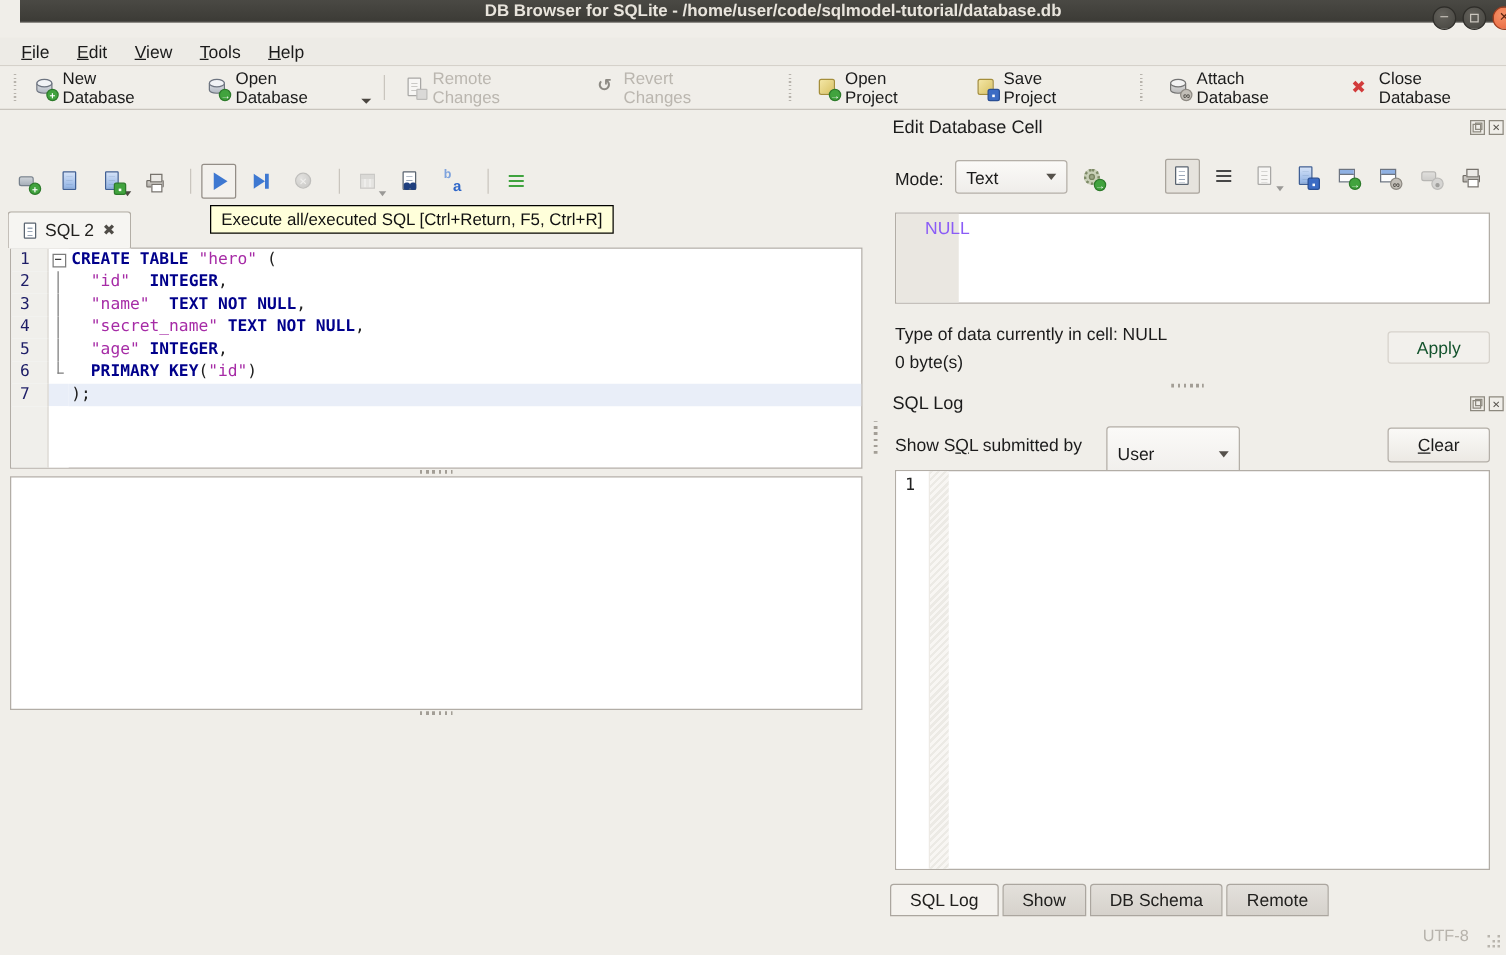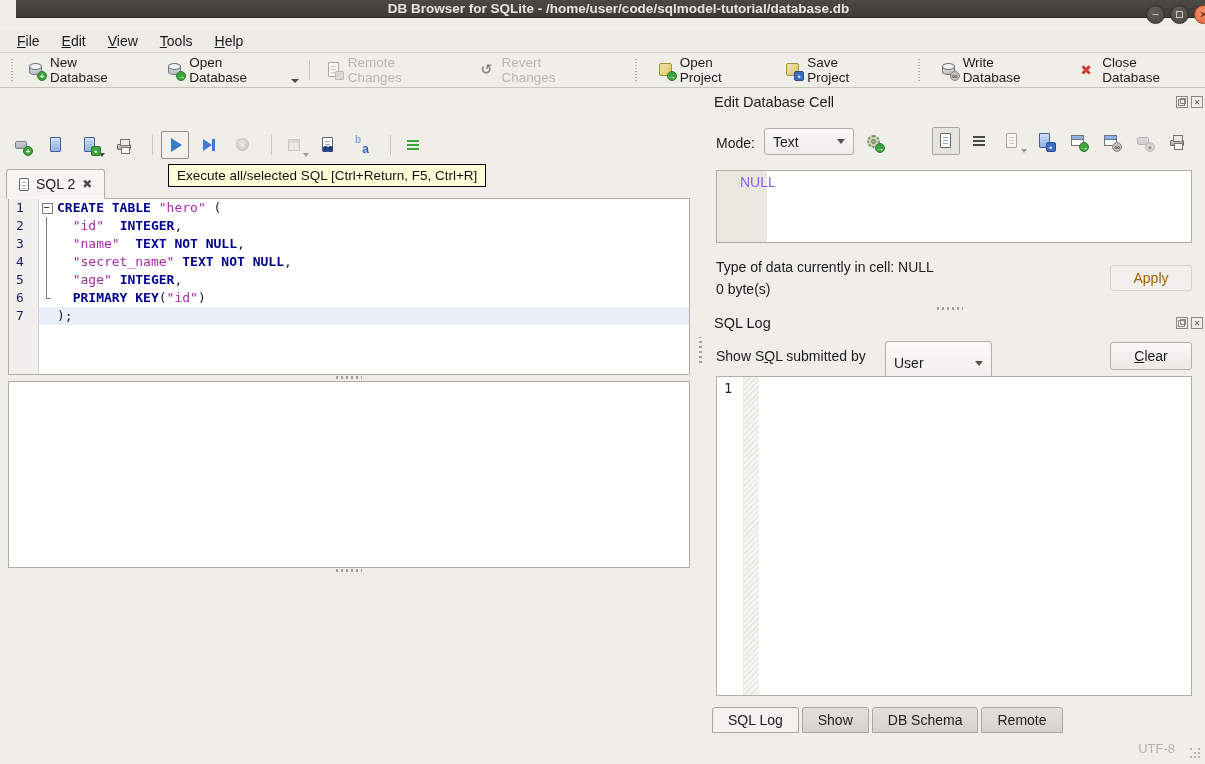--- a/index.html
+++ b/index.html
@@ -145,21 +145,21 @@
   .dkf::before{content:"";position:absolute;left:1px;bottom:1px;width:5px;height:5px;border:1px solid #8d897f;background:#F0EEE9}
   .dkf::after{content:"";position:absolute;right:1px;top:1px;width:4px;height:4px;border:1px solid #8d897f}
   .dkx{width:12px;height:12px;border:1px solid #8d897f;background:#F0EEE9;color:#55524c;
     font:bold 8px/11px "DejaVu Sans",sans-serif;text-align:center}
   .lbl{position:absolute;font-size:14px;color:#1b1b1b}
   .combo{position:absolute;display:flex;align-items:center;background:linear-gradient(#FBFAF8,#EFEDEA);
     border:1px solid #B4AFA8;border-radius:3px;padding:0 8px;font-size:14px;color:#1b1b1b}
   .combo .arr{margin-left:auto;width:0;height:0;border-left:4px solid transparent;border-right:4px solid transparent;border-top:5px solid #55514b}
   .btn{position:absolute;display:flex;align-items:center;justify-content:center;
     background:linear-gradient(#FAF9F7,#ECE9E4);border:1px solid #B4AFA8;border-radius:3px;font-size:14px;color:#1b1b1b}
-  .btn.disabled{background:#F2F0EC;border-color:#D6D2CB;color:#a16207}
+  .btn.disabled{background:#F2F0EC;border-color:#D6D2CB;color:#14532d}
   .cellbtn{position:absolute;width:28px;height:28px;display:flex;align-items:center;justify-content:center}
   .cellbtn.pressed{border:1px solid #A9A49C;background:#E6E3DD;border-radius:2px}
   .cell-strip{position:absolute;left:0;top:0;bottom:0;width:50px;background:#EAE7E1}
   .cell-null{position:absolute;left:23px;top:3px;font-size:14px;color:#8b5cf6}
   .hatch{position:absolute;top:0;bottom:0;width:15px;left:27px;
     background:repeating-linear-gradient(135deg,#ECEAE5 0 2px,#F8F6F3 2px 4px)}
   .lognum{position:absolute;left:7px;top:3px;font:13.5px "DejaVu Sans Mono",monospace;color:#222}
 
   .btabs{position:absolute;display:flex;align-items:flex-end}
   .btab{height:26px;display:flex;align-items:center;padding:0 15px;font-size:14px;color:#21201e;
@@ -244,21 +244,21 @@
       <span>Save Project</span>
     </span>
     <span style="width:22px"></span>
     <span class="handle"></span>
     <span style="width:6px"></span>
     <span class="tb-btn">
       <span class="icn">
           <span class="i-db" style="filter:grayscale(1)"></span>
           <span class="bdg gray">∞</span>
         </span>
-      <span>Write Database</span>
+      <span>Attach Database</span>
     </span>
     <span style="width:10px"></span>
     <span class="tb-btn">
       <span class="icn"><span class="i-xred"></span></span>
       <span>Close Database</span>
     </span>
   </div>
 
 
   <div class="sqltb">
@@ -319,21 +319,21 @@
       <span class="icn i-case"></span>
     </span>
     <span class="tb-sep"></span>
     <span class="sbtn">
       <span class="icn">
           <span class="i-fmt"></span>
         </span>
     </span>
   </div>
 
-  <div class="tooltip">Execute all/selected SQL [Ctrl+Return, F5, Ctrl+R]</div>
+  <div class="tooltip">Execute all/executed SQL [Ctrl+Return, F5, Ctrl+R]</div>
 
   <div class="sqltab">
     <span class="i-doc" style="position:relative"></span>
     <span>SQL 2</span>
     <span class="x">✖</span>
   </div>
 
   <div class="panel-box" style="left:8px;top:198px;width:682px;height:177px">
     <div class="ed-lines">
         <div class="ed-row">

